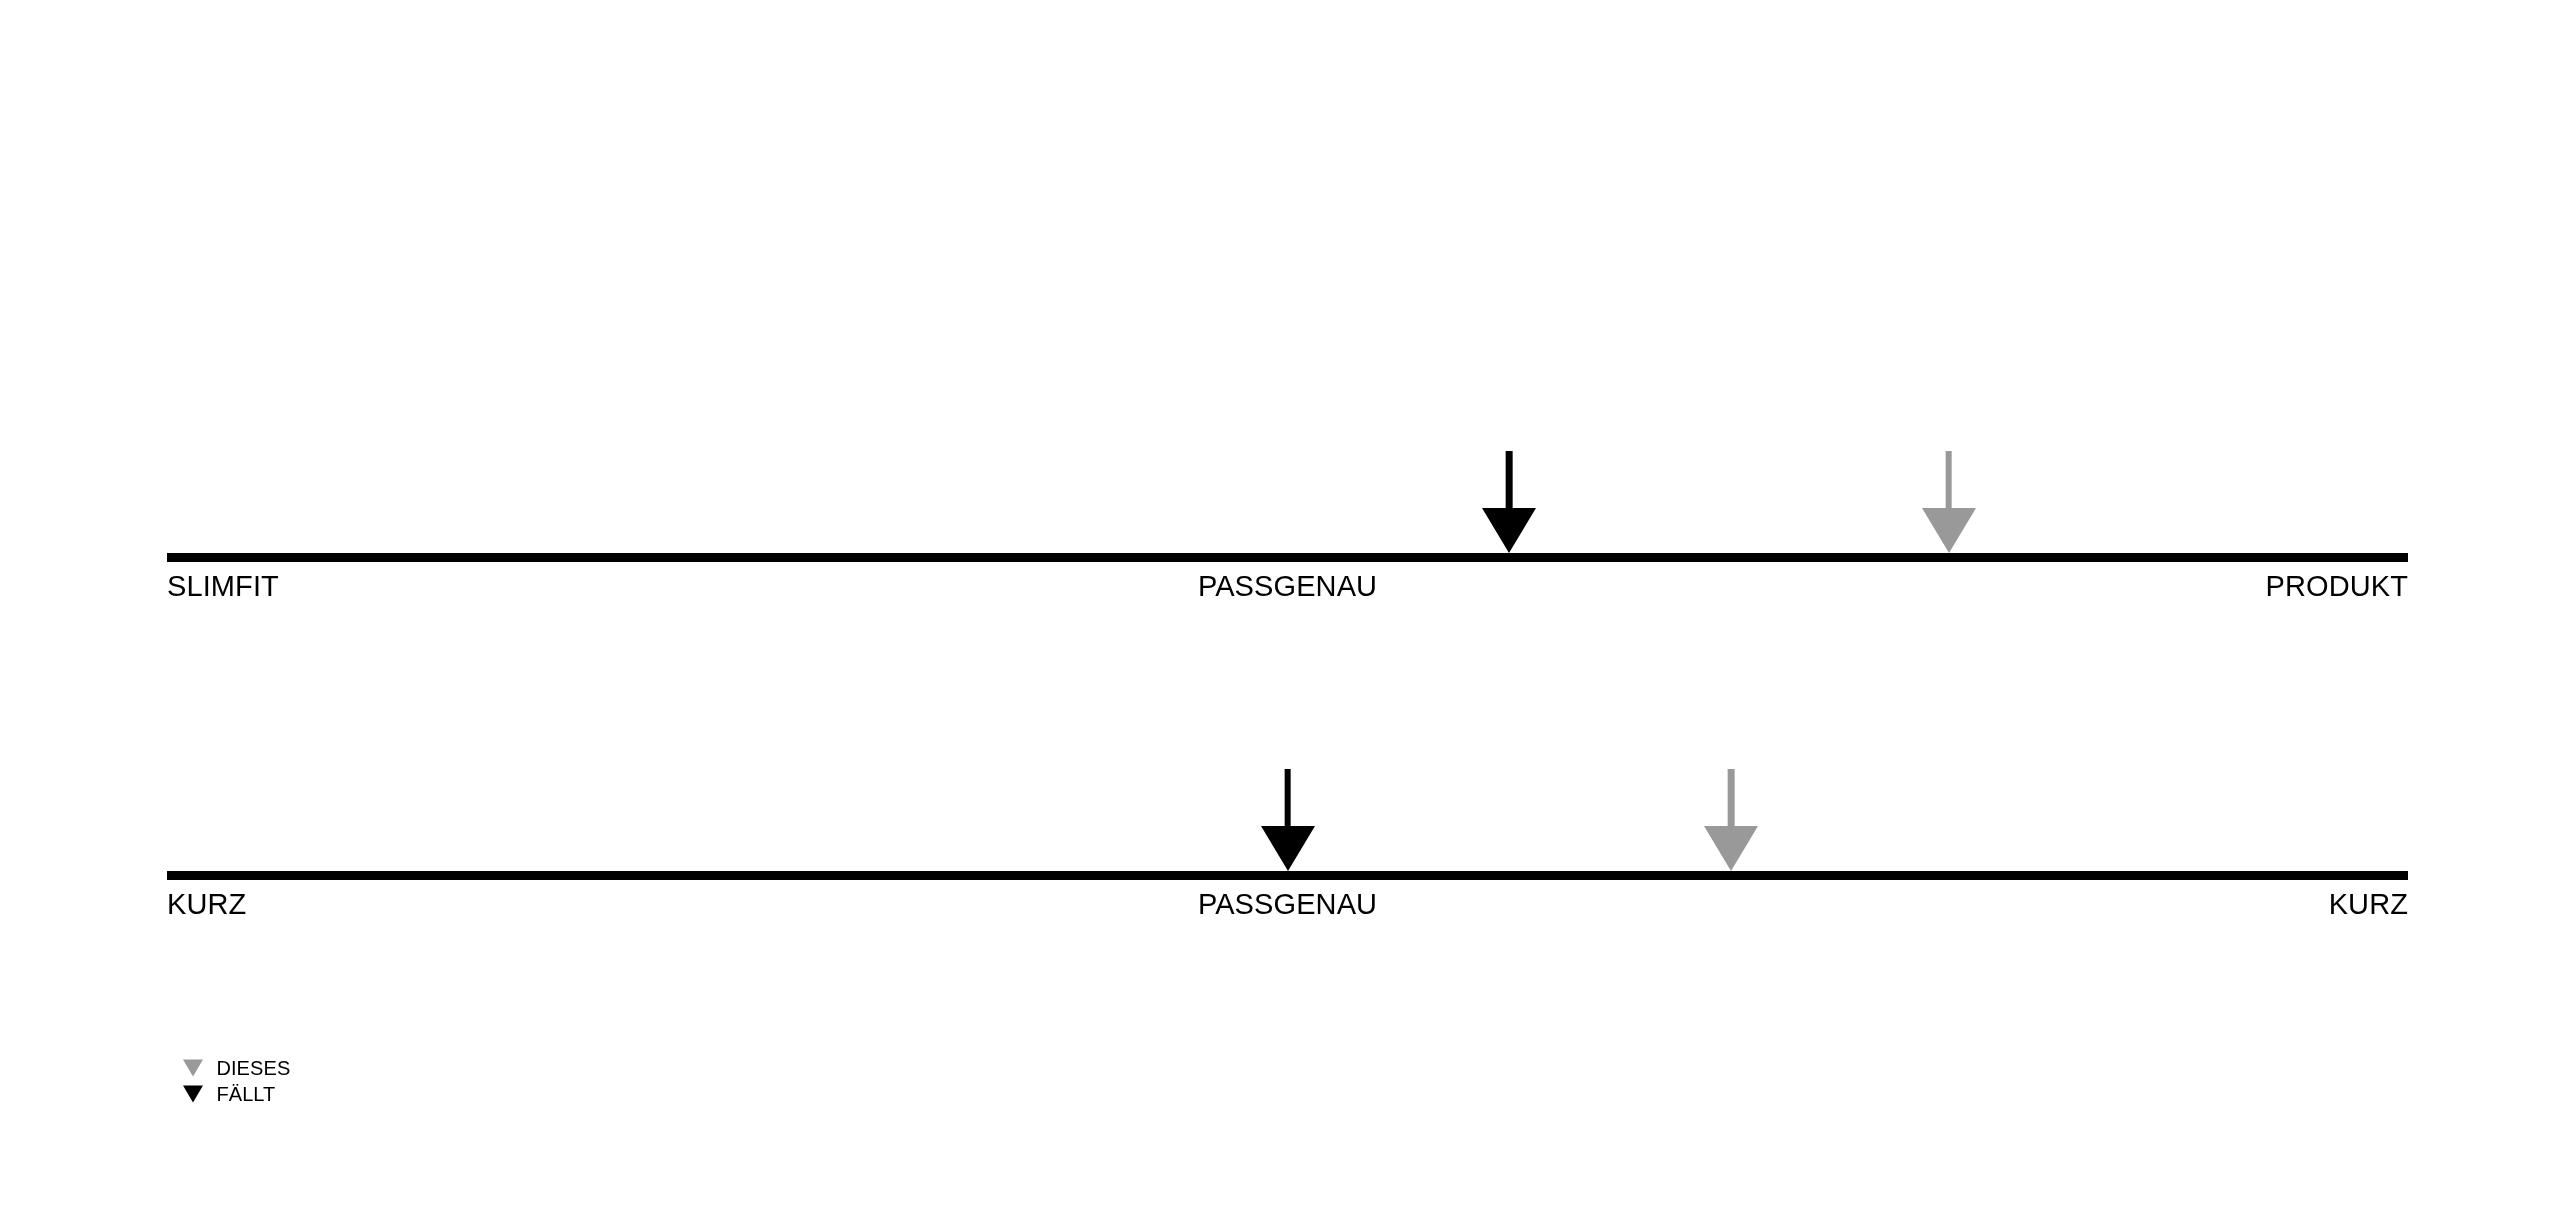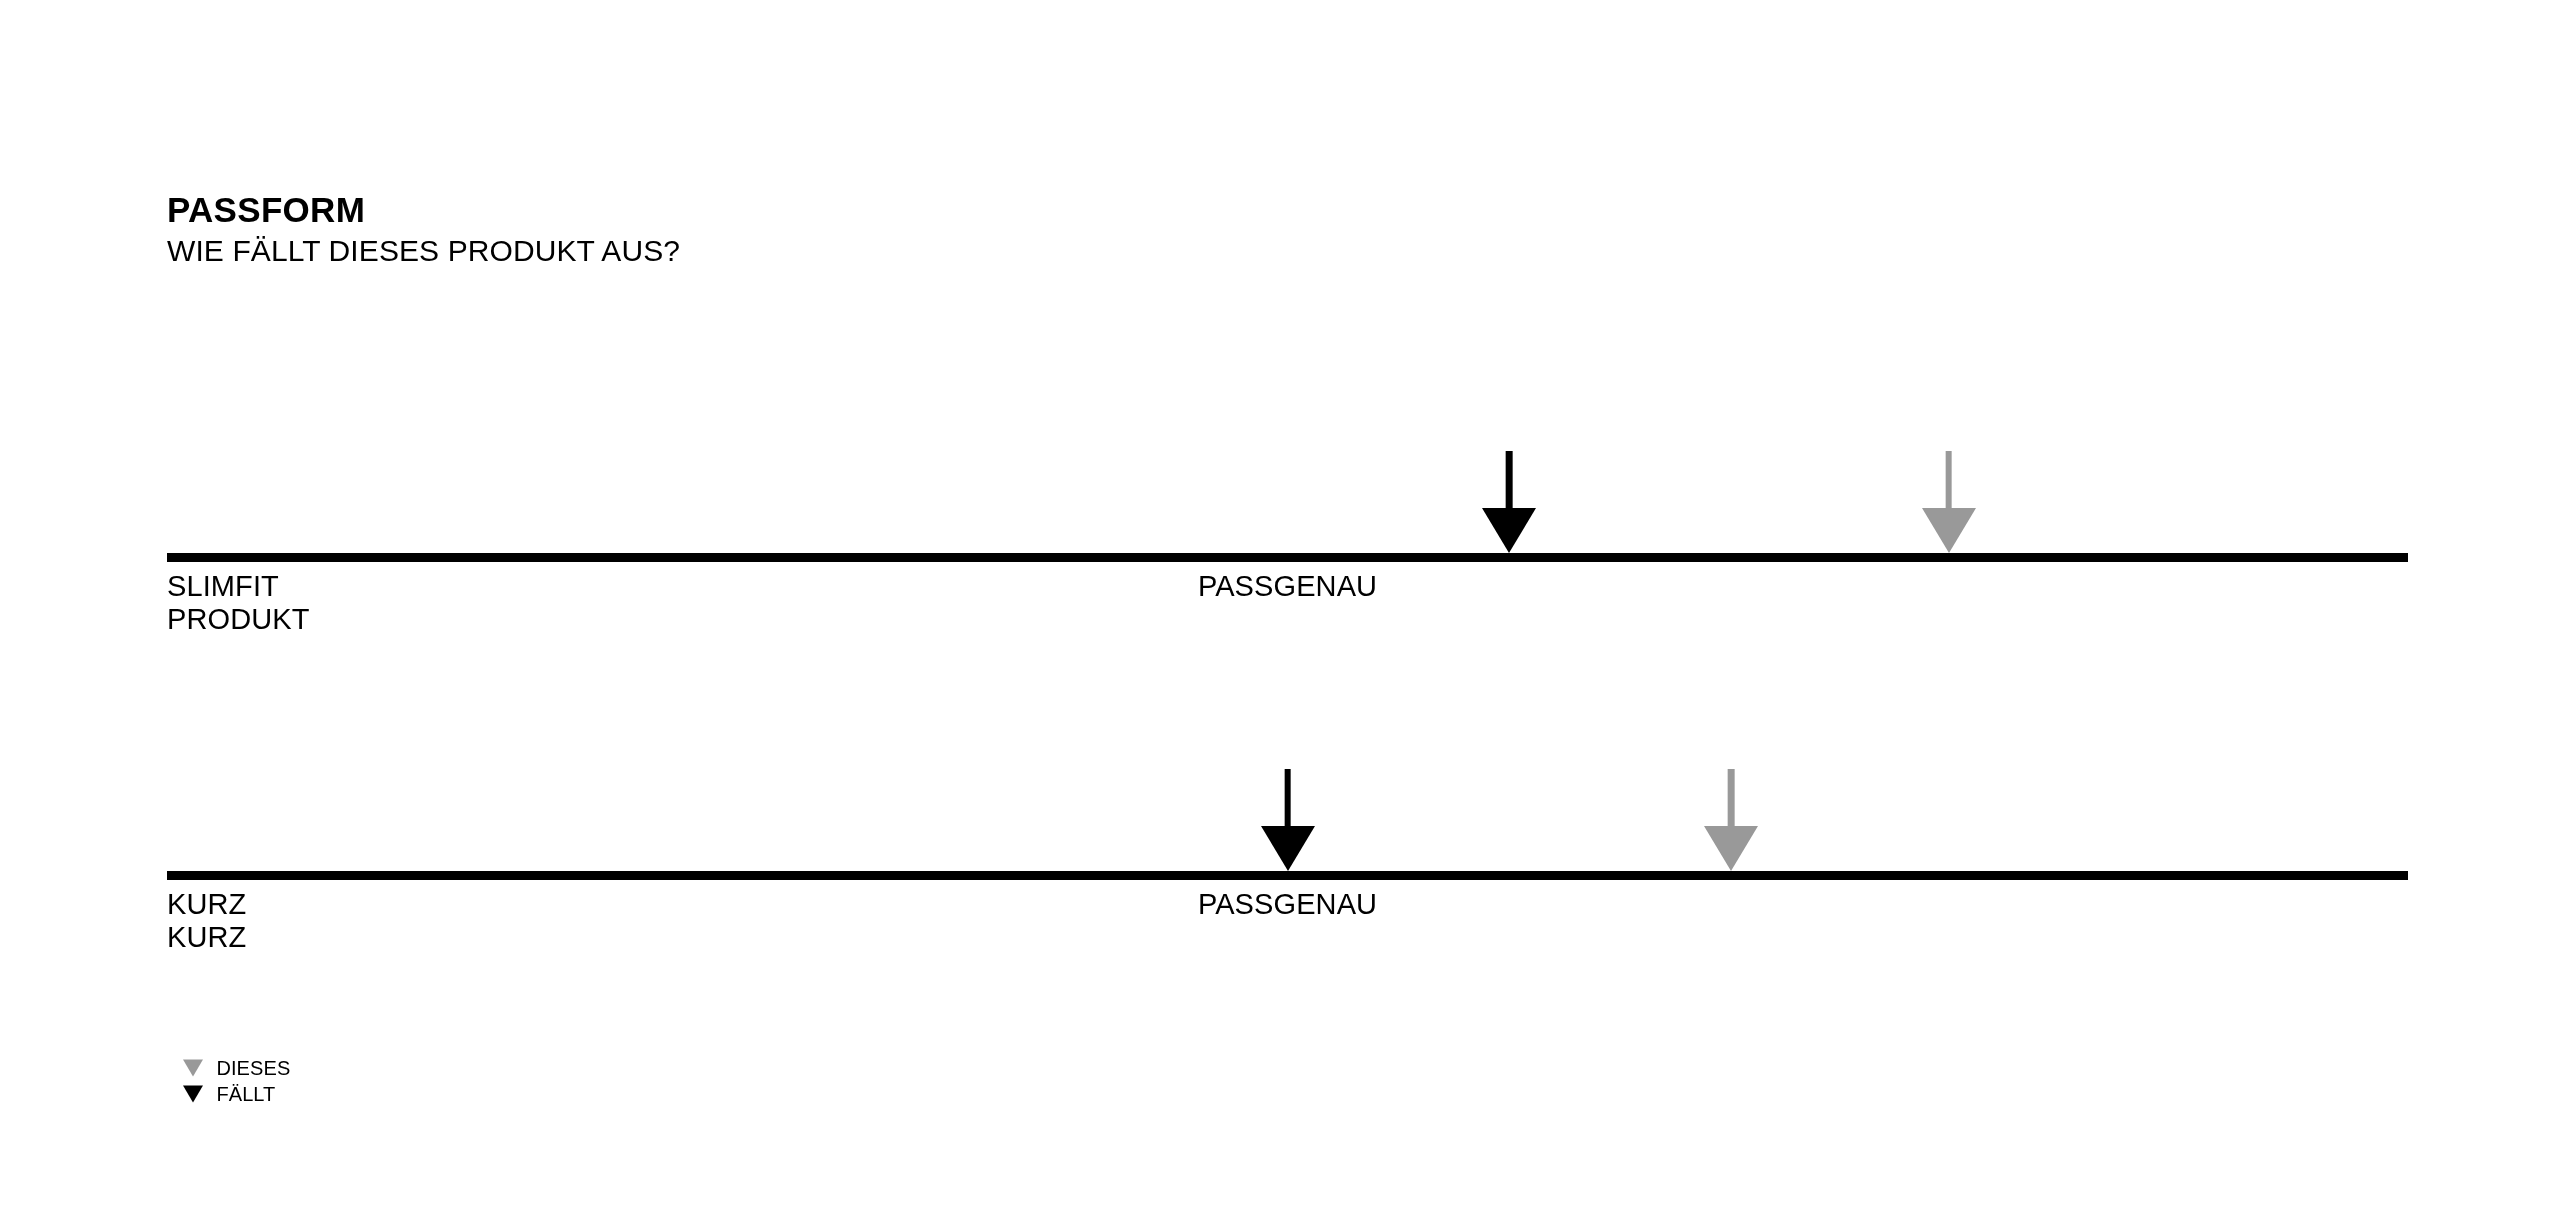--- a/index.html
+++ b/index.html
@@ -70,21 +70,20 @@
   .scale-labels {
     position: absolute;
     left: 0;
     top: 148px;
     width: 100%;
     display: flex;
     justify-content: space-between;
     font-size: 29px;
     letter-spacing: 0.1px;
     white-space: nowrap;
-    flex-direction: column;
   }
   .scale-labels .lbl-mid {
     position: absolute;
     left: 50%;
     transform: translateX(-50%);
     text-align: center;
   }
   .lbl { display: block; }
 
   
@@ -150,24 +149,20 @@
     letter-spacing: 0.1px;
     margin-left: 12.4px;
     white-space: nowrap;
   }
 </style>
 </head>
 <body>
 
 <div id="fit-widget">
 
-  <div class="header">
-    <div class="title">PASSFORM</div>
-    <div class="subtitle">WIE FÄLLT DIESES PRODUKT AUS?</div>
-  </div>
 
   <div class="scale" id="scale-fit">
     <div class="scale-track">
       <div class="marker men" style="left:59.9%">
         <span class="stem"></span>
         <span class="head"></span>
       </div>
       <div class="marker women" style="left:79.5%">
         <span class="stem"></span>
         <span class="head"></span>

